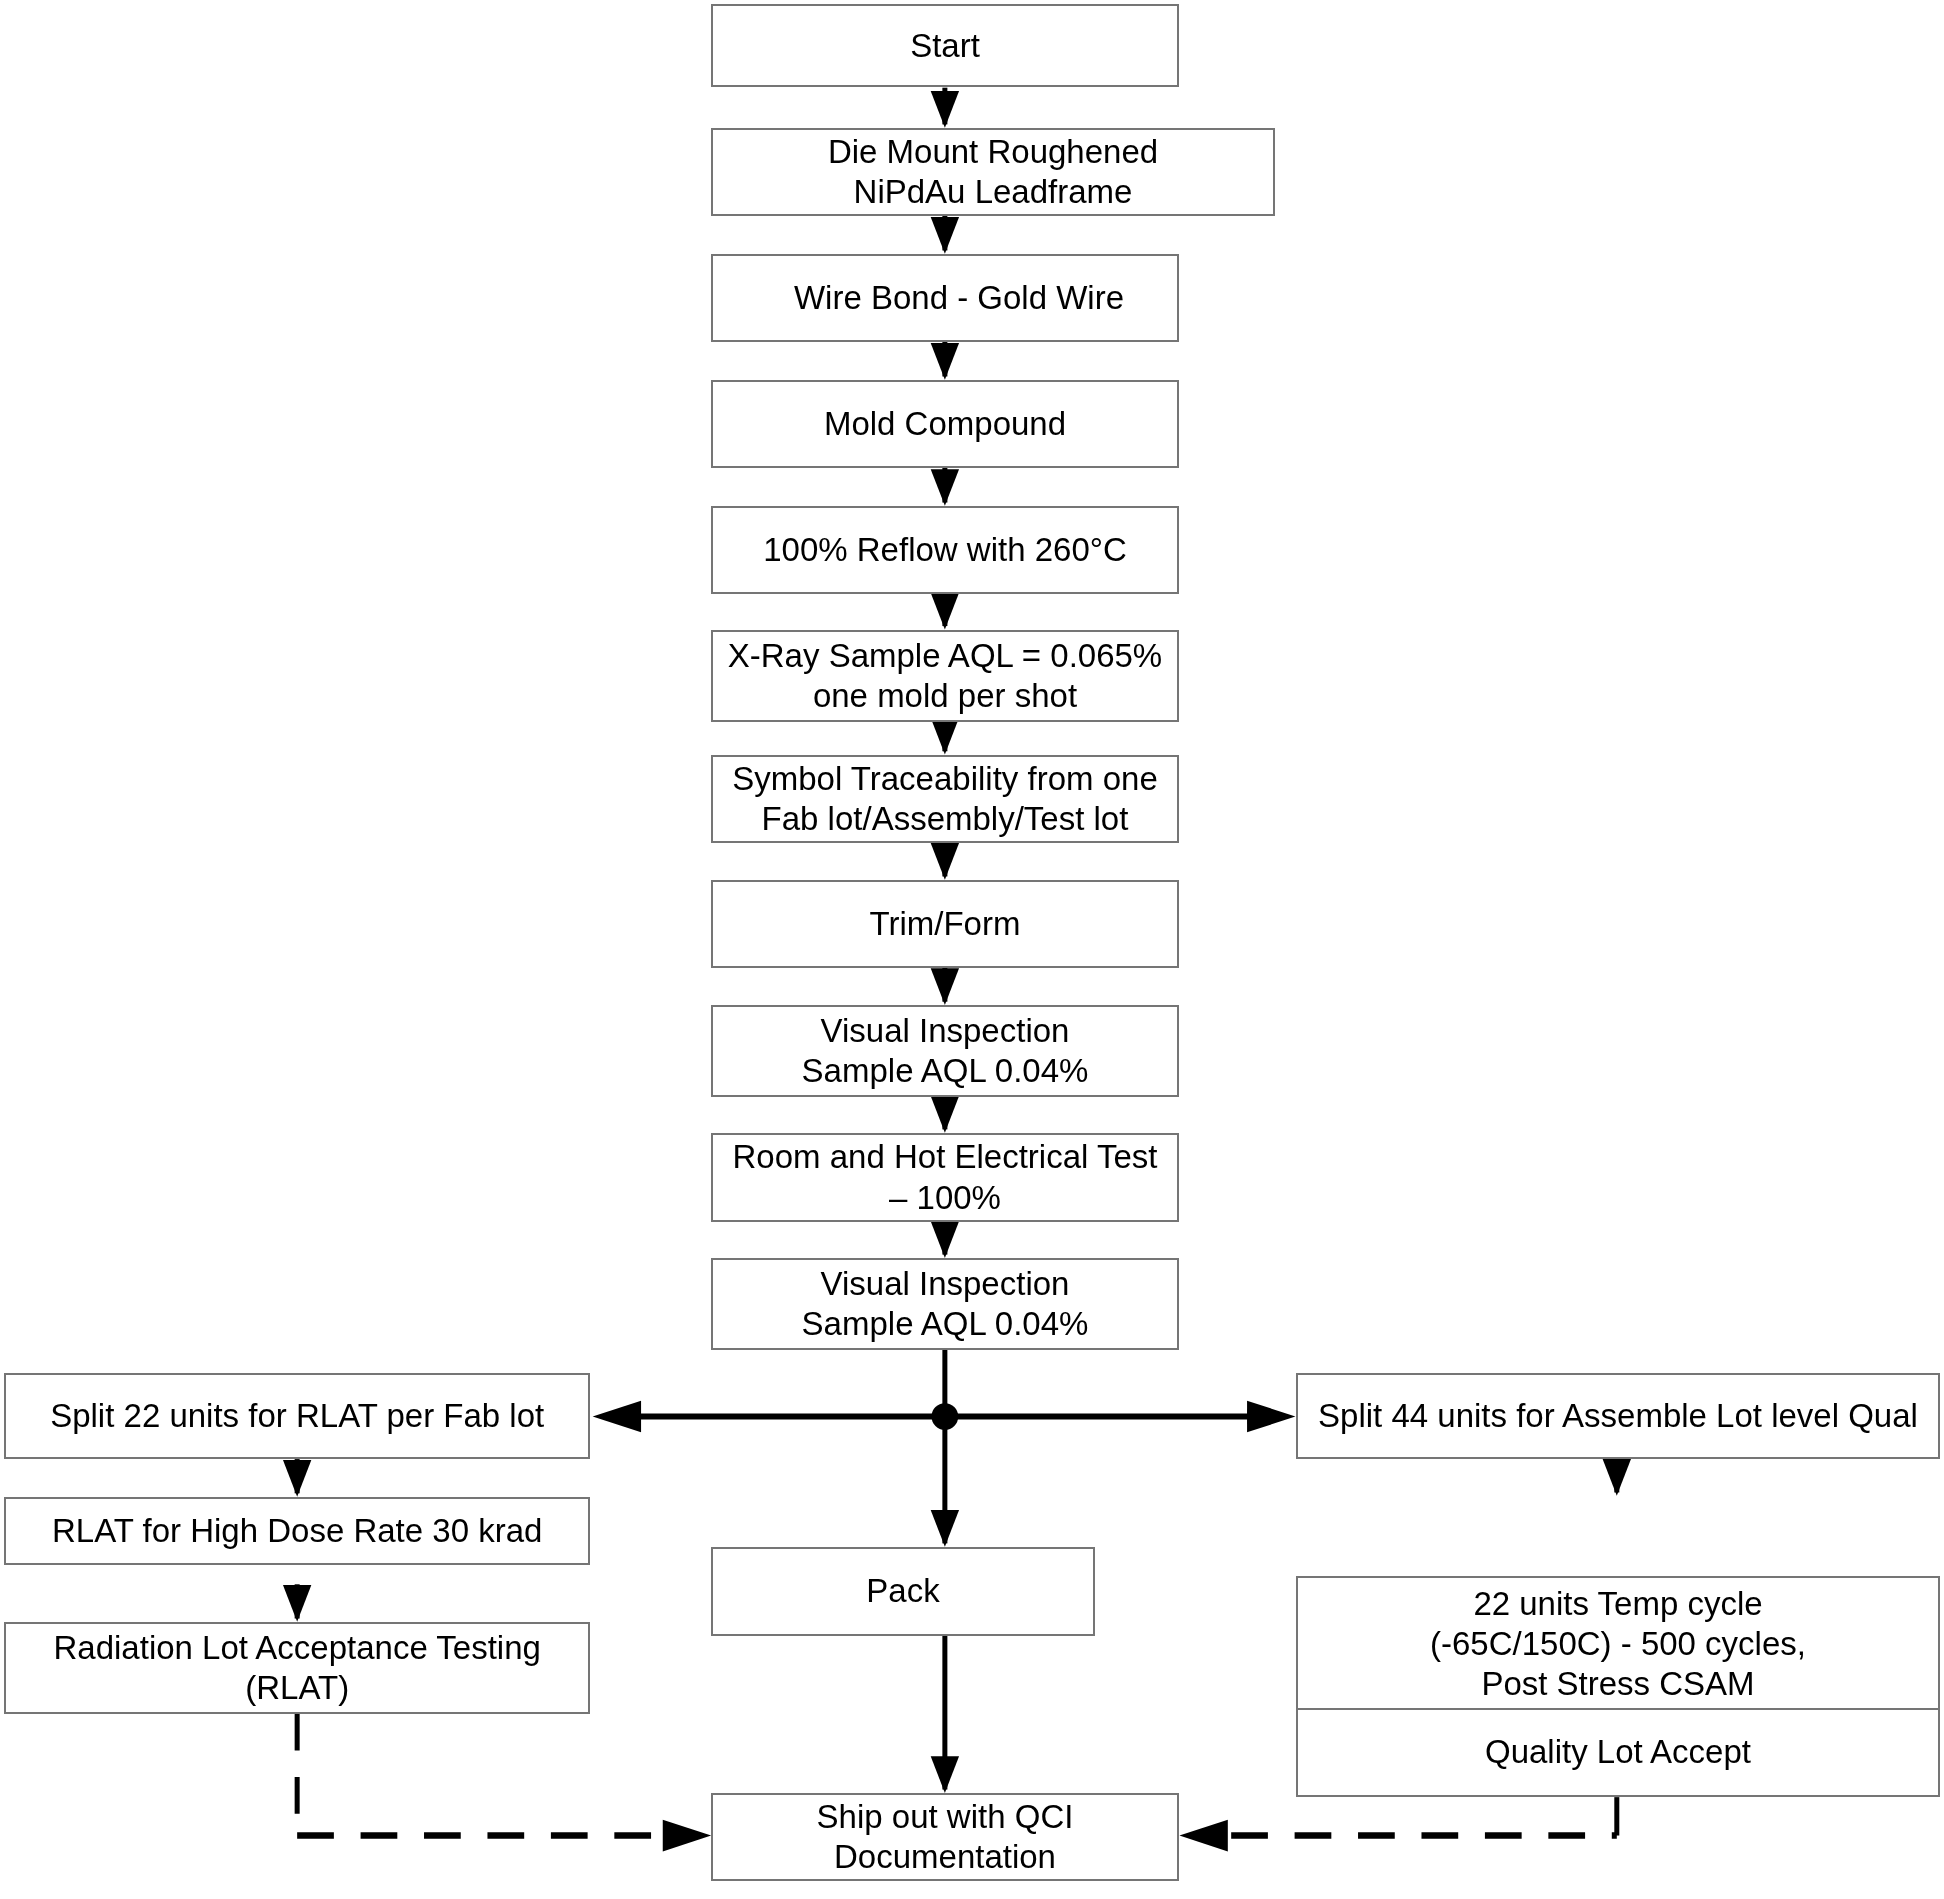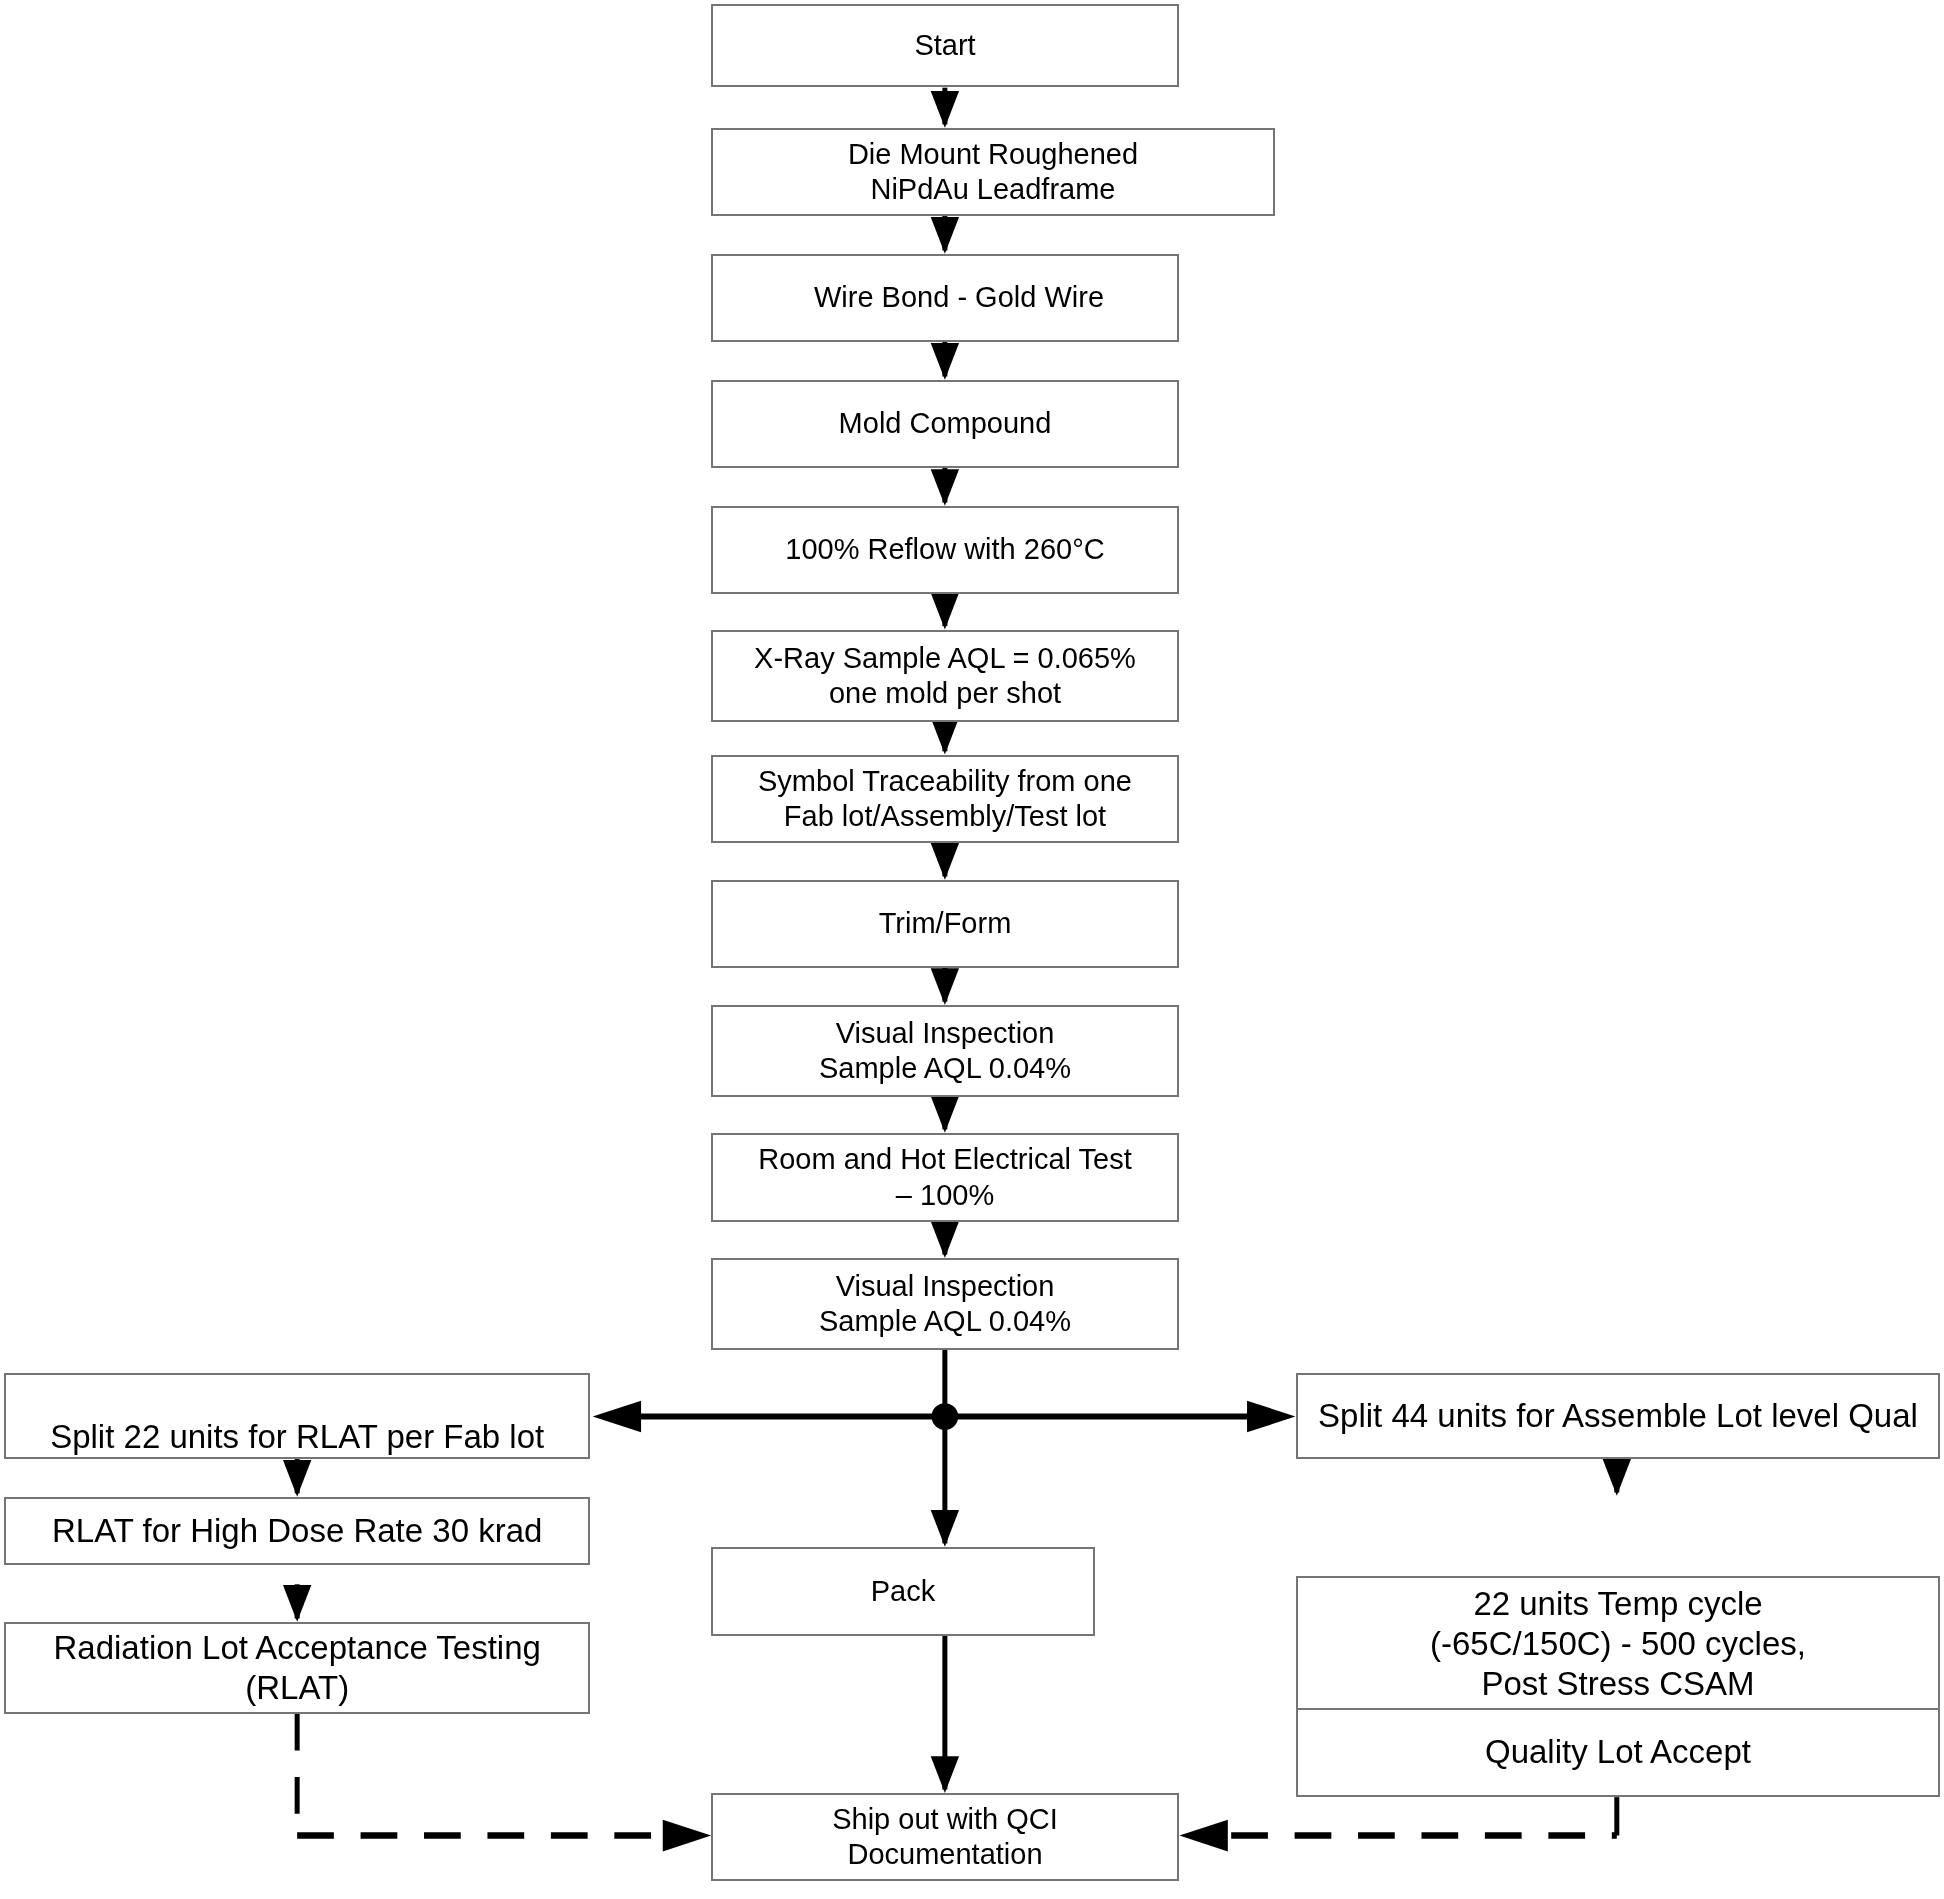--- a/index.html
+++ b/index.html
@@ -16,21 +16,21 @@
     background:#ffffff;
     border:2.5px solid #757575;
     display:flex;
     align-items:center;
     justify-content:center;
     text-align:center;
     z-index:2;
   }
   .node-label{
     white-space:pre-line;
-    font-size:29px;
+    font-size:33px;
     line-height:1.22;
     color:#000000;
   }
   .node.side .node-label{font-size:33px;}
   #connector-layer{
     position:absolute;left:0;top:0;z-index:1;
   }
   #connector-layer line{stroke:#000000;}
   #connector-layer polygon,#connector-layer circle{fill:#000000;stroke:none;}
 </style>
@@ -180,21 +180,21 @@
 
   <div class="node" style="left:711px;top:1547px;width:384px;height:89px;">
     <span class="node-label">Pack</span>
   </div>
 
   <div class="node" style="left:711px;top:1793px;width:468px;height:88px;">
     <span class="node-label">Ship out with QCI
 Documentation</span>
   </div>
 
-  <div class="node side" style="left:4.2px;top:1373px;width:586px;height:86px;align-items:flex-end;">
+  <div class="node side" style="left:4.2px;top:1373px;width:586px;height:86px;">
     <span class="node-label">Split 22 units for RLAT per Fab lot</span>
   </div>
 
   <div class="node side" style="left:4.2px;top:1497px;width:586px;height:68px;">
     <span class="node-label">RLAT for High Dose Rate 30 krad</span>
   </div>
 
   <div class="node side" style="left:4.2px;top:1622px;width:586px;height:92px;">
     <span class="node-label">Radiation Lot Acceptance Testing
 (RLAT)</span>

